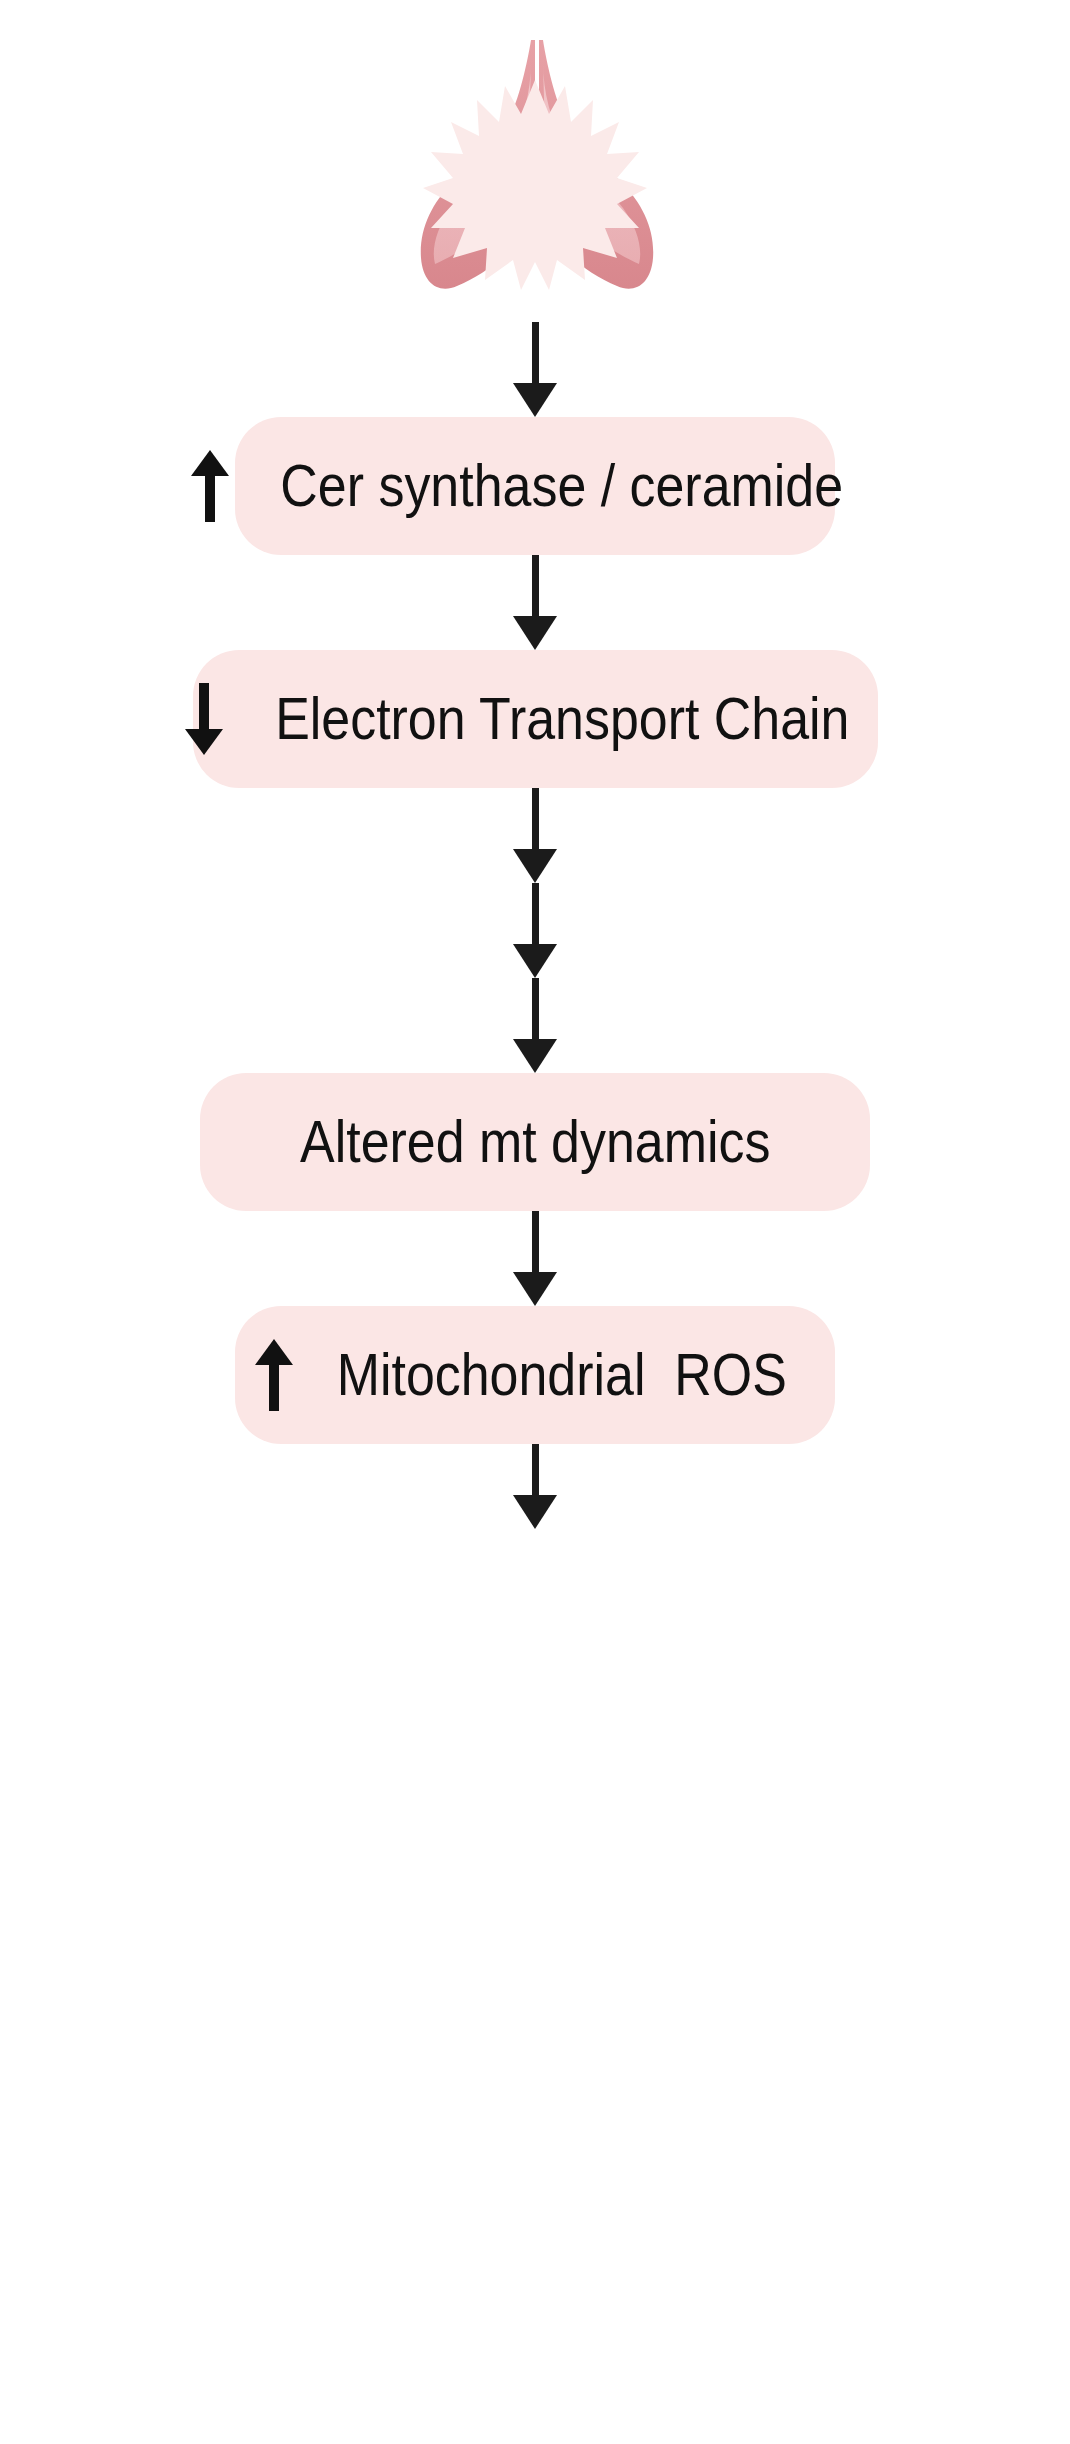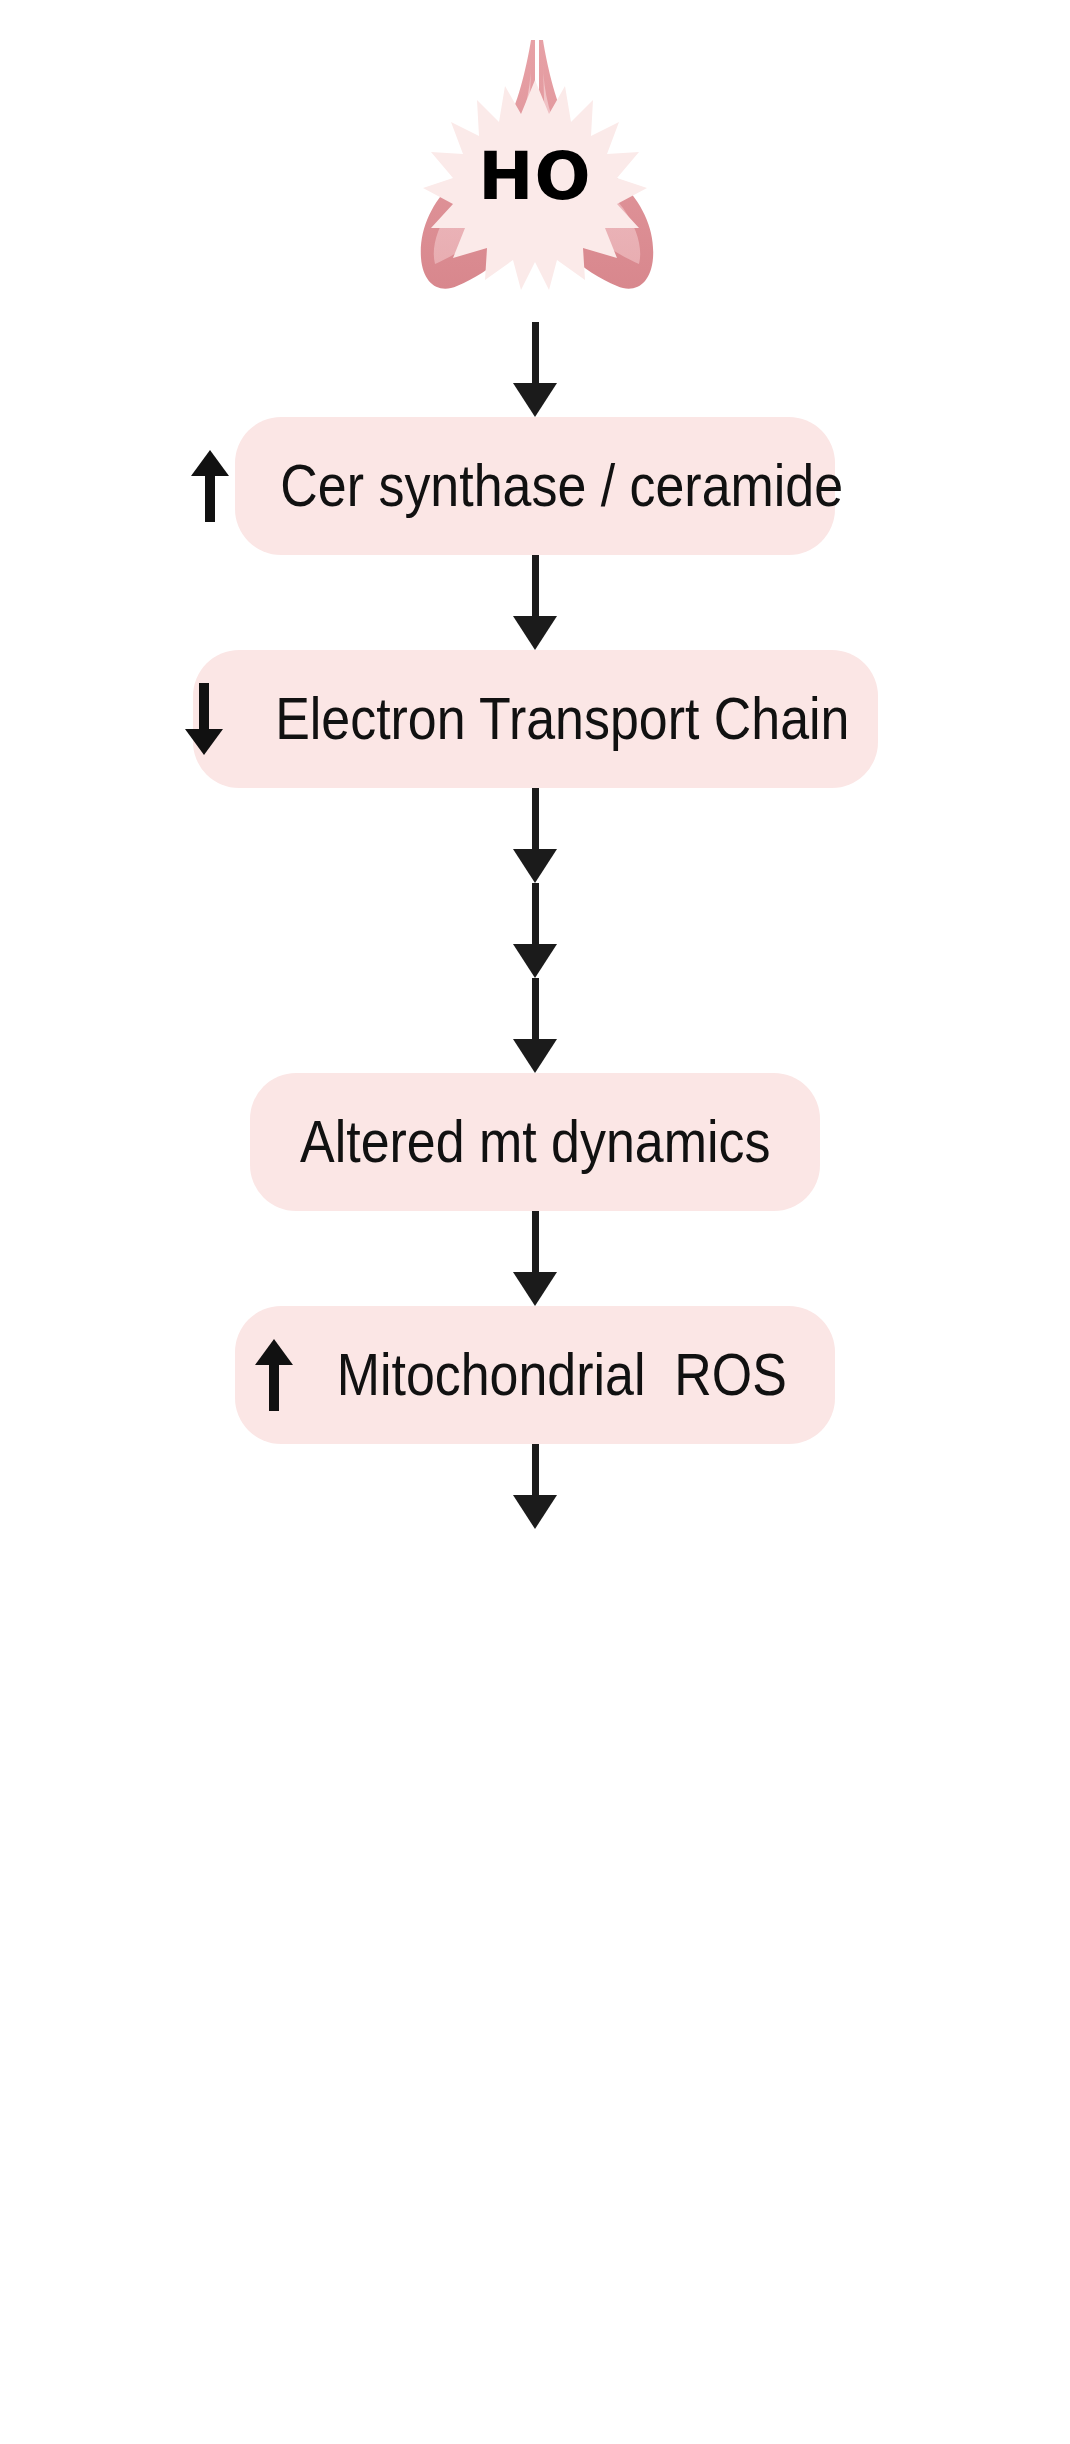--- a/index.html
+++ b/index.html
@@ -138,21 +138,20 @@
       <path d="M190 18 L210 18 L206 58 L200 70 L194 58 Z" fill="#ffffff" opacity="0.0"></path>
 
       <g>
         <polygon fill="#fbeae9" points="200,58 214,92 230,64 236,100 258,78 256,114 284,100 272,132
                   304,130 282,156 312,166 282,182 304,206 270,206 282,236 248,226
                   250,258 222,238 214,268 200,240 186,268 178,238 150,258 152,226
                   118,236 130,206 96,206 118,182 88,166 118,156 96,130 128,132
                   116,100 144,114 142,78 164,100 170,64 186,92"></polygon>
       </g>
     </svg>
-    <div class="burst-label">HO</div>
   </div>
 
   <div class="arrow">
     <div class="shaft" style="height:62px"></div>
       <div class="head"></div>
   </div>
 
   <div class="box" style="width:600px">
     <div class="row">
       <span class="dirmark up">
@@ -188,21 +187,21 @@
     <div class="shaft" style="height:62px"></div>
       <div class="head"></div>
   </div>
 
 
   <div class="arrow">
     <div class="shaft" style="height:62px"></div>
       <div class="head"></div>
   </div>
 
-  <div class="box" style="width:570px">
+  <div class="box" style="width:670px">
     <div class="row">
       <span class="label">Altered mt dynamics</span>
     </div>
   </div>
 
   <div class="arrow">
     <div class="shaft" style="height:62px"></div>
       <div class="head"></div>
   </div>
 

